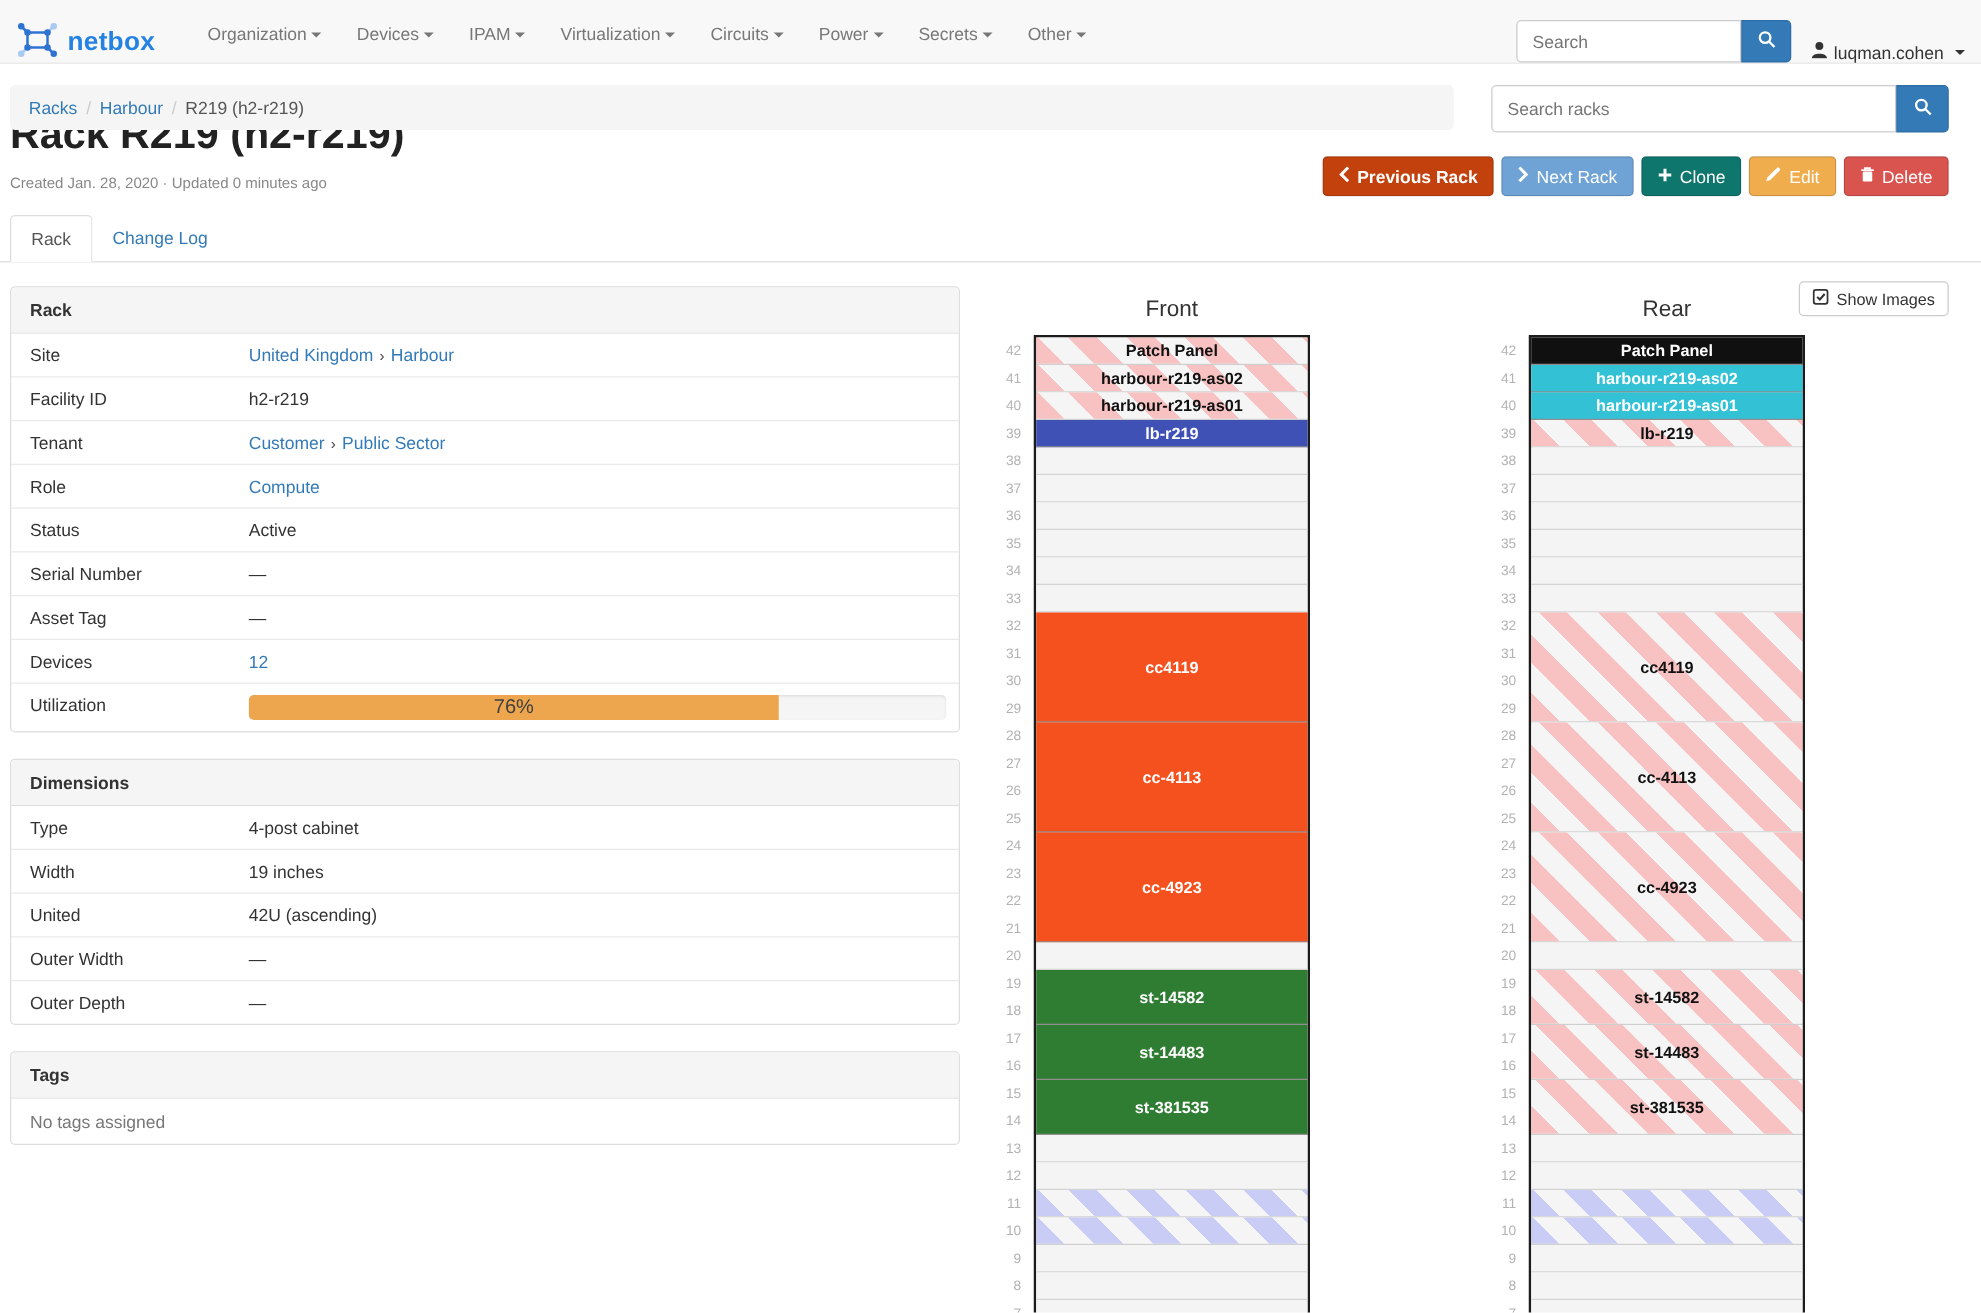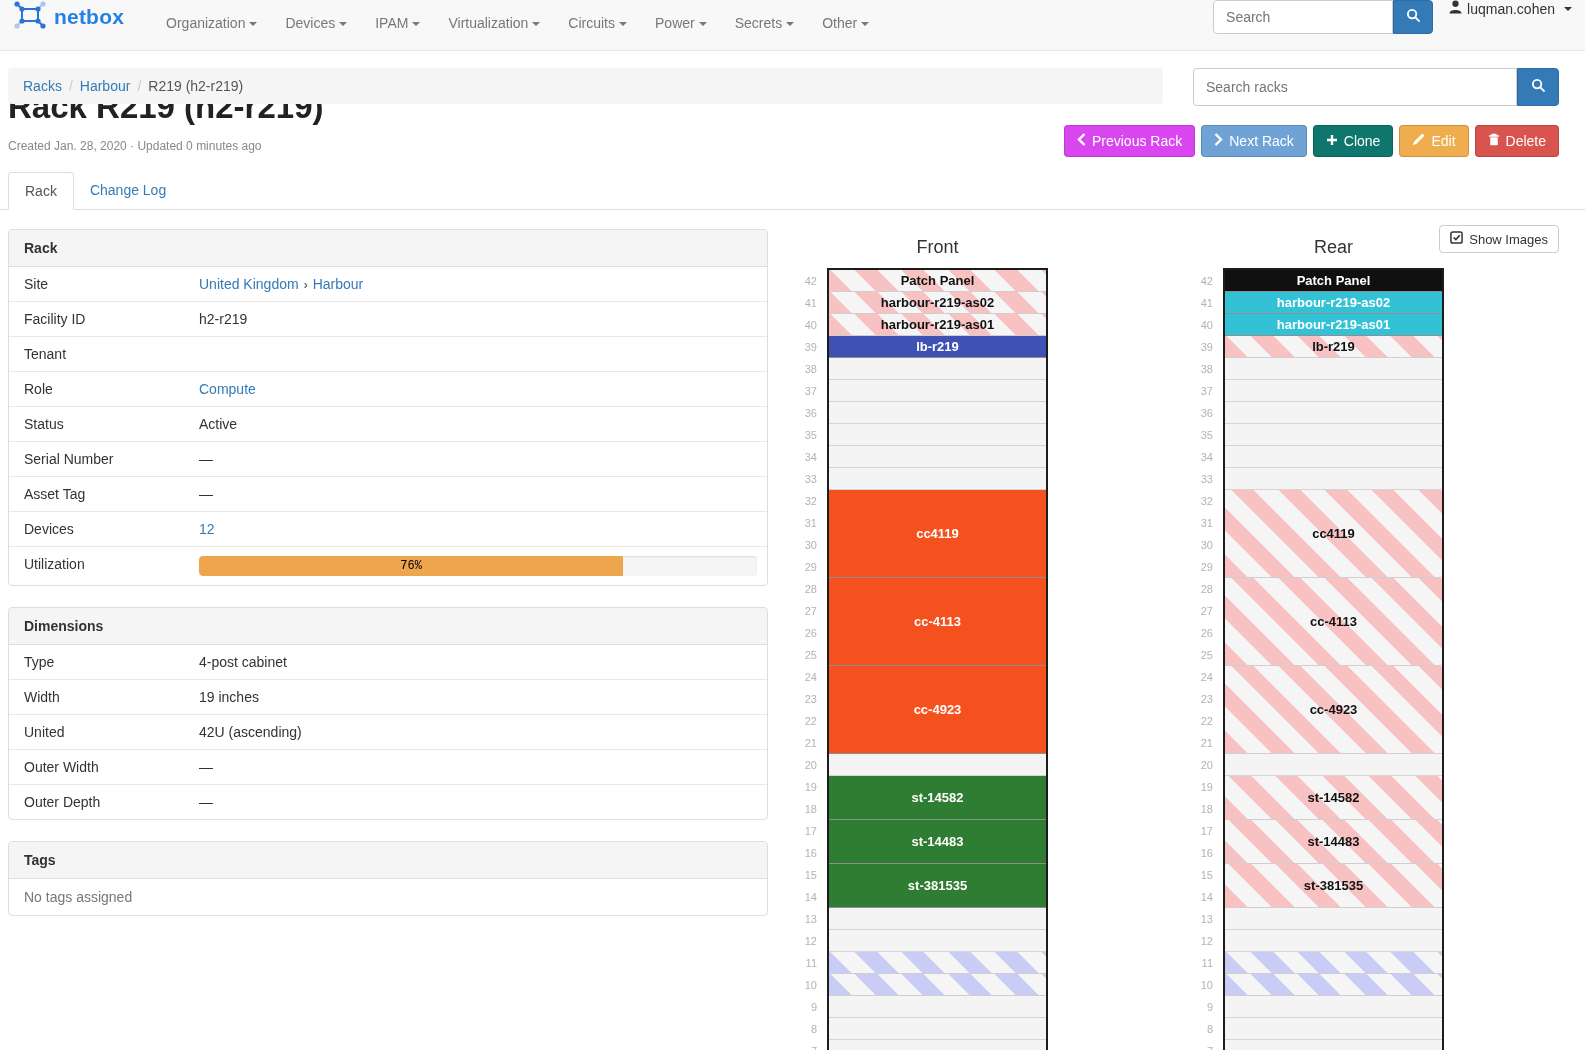--- a/index.html
+++ b/index.html
@@ -1,21 +1,21 @@
 <!DOCTYPE html>
 <html><head>
 <meta charset="utf-8">
 <style>
   * { box-sizing: border-box; margin: 0; padding: 0; }
   html,body { width:1585px; height:1050px; overflow:hidden; background:#fff;
     font-family:"Liberation Sans", sans-serif; font-size:14px; color:#333; }
 
   
   .navbar { height:51px; background:#f8f8f8; border-bottom:1px solid #e7e7e7;
-    display:flex; align-items:flex-start; padding:0 13px; }
+    display:flex; align-items:flex-end; padding:0 13px; }
   .brand { display:flex; align-items:center; gap:7px; cursor:pointer; }
   .brand-text { color:#2483e2; font-size:21px; font-weight:700; letter-spacing:.2px; }
   .nav-items { display:flex; list-style:none; margin-left:28px; }
   .nav-item { padding:15px 14px; color:#777; cursor:pointer; white-space:nowrap; }
   .caret { display:inline-block; width:0; height:0; margin-left:4px; vertical-align:middle;
     border-left:4px solid transparent; border-right:4px solid transparent; border-top:4px solid currentColor; }
   .nav-search { margin-left:auto; display:flex; }
   .nav-search input { width:180px; height:34px; border:1px solid #ccc; border-radius:4px 0 0 4px;
     padding:6px 12px; font-size:14px; font-family:inherit; outline:none; color:#555; }
   .btn-search { width:40px; height:34px; background:#337ab7; border:1px solid #2e6da4;
@@ -59,22 +59,22 @@
     padding:10px 15px; font-weight:700; font-size:14px; color:#333; }
   .attr-row { display:flex; border-top:1px solid #e9e9e9; }
   .attr-row:first-of-type { border-top:none; }
   .attr-label { width:190px; padding:9px 15px; color:#333; }
   .attr-value { flex:1; padding:9px 10px 9px 0; color:#333; }
   .attr-value a { color:#337ab7; text-decoration:none; cursor:pointer; }
   .link-sep { color:#444; padding:0 5px; font-size:12px; }
   .panel-body { padding:10px 15px; color:#777; }
   .progress { background:#f5f5f5; border-radius:4px; height:20px; overflow:hidden; margin-top:0;
     box-shadow:inset 0 1px 2px rgba(0,0,0,.1); }
-  .progress-fill { height:20px; background:#eda64d; color:#000000; font-size:12px; text-align:center;
-    line-height:20px; border-radius:4px 0 0 4px;font-family:Liberation Mono, monospace; }
+  .progress-fill { height:20px; background:#eda64d; color:#404040; font-size:16px; text-align:center;
+    line-height:20px; border-radius:4px 0 0 4px; }
 
   
   .elevation { position:absolute; top:8px; }
   .elev-title { font-size:18px; color:#333; width:221px; margin-left:32px; text-align:center; margin-bottom:10px; }
   .elev-row { display:flex; }
   .unit-col { width:32px; padding-right:10px; padding-top:2px; text-align:right; }
   .unit-num { height:22px; line-height:22px; font-size:11px; color:#b3b3b3; }
   .rack-box { width:221px; border:2px solid #1c1c1c; background:#fff; }
   .slot { display:flex; align-items:center; justify-content:center; font-size:13px; }
   .slot.empty { background:#f4f4f4; border-bottom:1px solid #d4d4d4; }
@@ -154,21 +154,21 @@
     <span>
       <svg width="15" height="15" viewBox="0 0 16 16">
           <circle cx="6.5" cy="6.5" r="4.5" stroke="#fff" stroke-width="2" fill="none"></circle>
           <path d="M10 10 L14.5 14.5" stroke="#fff" stroke-width="2"></path>
         </svg>
     </span>
   </div>
 </div>
 
 <div class="actions">
-    <button class="btn" style="background: #d946ef;">
+    <button class="btn" style="background: #c2410c; font-weight: bold;">
       <span><svg width="9" height="13" viewBox="0 0 9 13">
           <path d="M7.5 1 L2 6.5 L7.5 12" stroke="#fff" stroke-width="2.4" fill="none"></path>
         </svg></span>
       <span>Previous Rack</span>
     </button>
     <button class="btn" style="background: rgb(111, 163, 214);">
       <span><svg width="9" height="13" viewBox="0 0 9 13">
           <path d="M1.5 1 L7 6.5 L1.5 12" stroke="#fff" stroke-width="2.4" fill="none"></path>
         </svg></span>
       <span>Next Rack</span>
@@ -219,20 +219,21 @@
           <div class="attr-row">
             <div class="attr-label">Site</div>
             <div class="attr-value"><a>United Kingdom</a><span class="link-sep">›</span><a>Harbour</a></div>
           </div>
           <div class="attr-row">
             <div class="attr-label">Facility ID</div>
             <div class="attr-value">h2-r219</div>
           </div>
           <div class="attr-row">
             <div class="attr-label">Tenant</div>
+            <div class="attr-value"><a>Customer</a><span class="link-sep">›</span><a>Public Sector</a></div>
           </div>
           <div class="attr-row">
             <div class="attr-label">Role</div>
             <div class="attr-value"><a>Compute</a></div>
           </div>
           <div class="attr-row">
             <div class="attr-label">Status</div>
             <div class="attr-value">Active</div>
           </div>
           <div class="attr-row">

